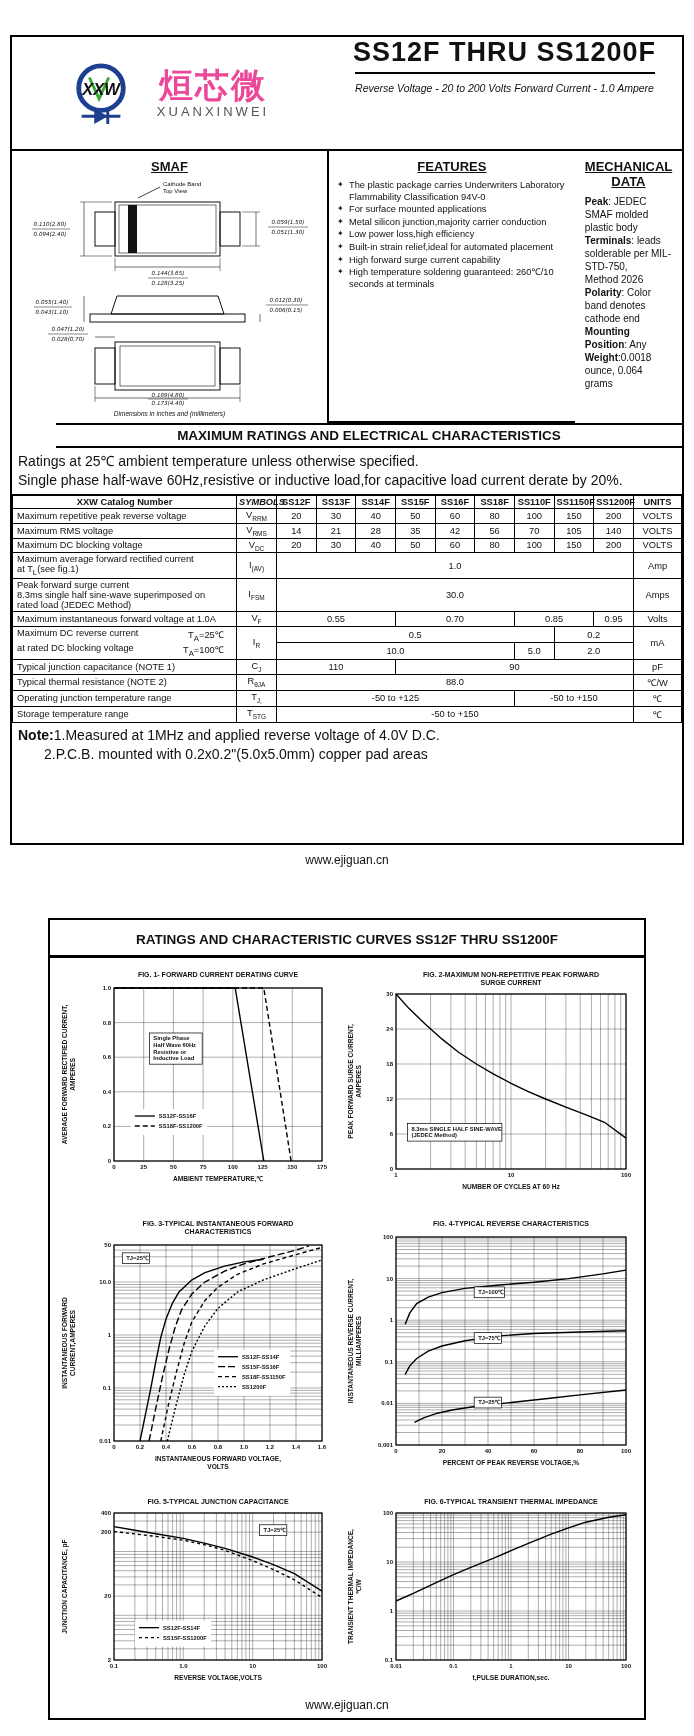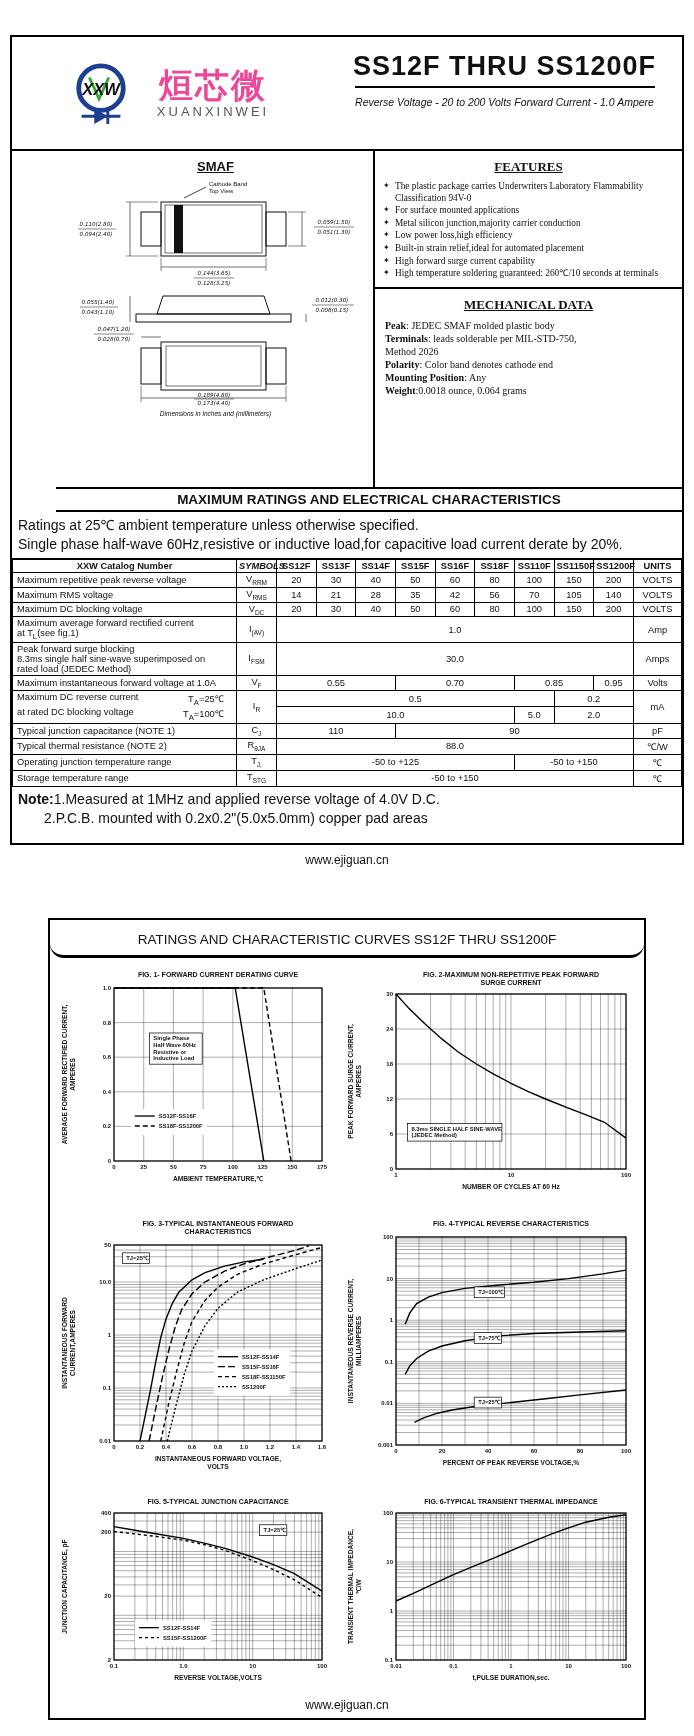--- a/index.html
+++ b/index.html
@@ -4,29 +4,29 @@
 <style>
   html,body{margin:0;padding:0;background:#fff;}
   body{width:694px;font-family:"Liberation Sans",sans-serif;color:#111;}
   .page{border:2px solid #000;background:#fff;box-sizing:border-box;}
   .p1{margin:35px 10px 0 10px;height:810px;}
   
   .hdr{display:flex;height:112px;border-bottom:2px solid #000;}
   .logo{width:315px;display:flex;align-items:center;justify-content:center;gap:25px;text-align:center;}
   .logo-cn{font-size:34px;font-weight:bold;letter-spacing:2px;color:#ec4899;line-height:1;}
   .logo-en{font-size:13px;letter-spacing:3px;color:#555;margin-top:2px;}
-  .hdr-r{flex:1;text-align:center;padding-top:14px;}
+  .hdr-r{flex:1;text-align:center;}
   .title{font-size:27px;font-weight:bold;letter-spacing:1px;}
   .title-rule{height:2px;background:#000;width:300px;margin:4px auto 8px auto;}
   .subtitle{font-size:12.5px;font-weight:bold;}
   .tagline{font-size:10.5px;font-style:italic;margin-top:4px;}
   
-  .cols{display:flex;height:336px;border-bottom:0;margin-left:46px;}
+  .cols{display:flex;height:272px;border-bottom:0;}
   .col-l{width:315px;border-right:2px solid #000;position:relative;text-align:center;}
-  .col-r{flex:1;display:flex;flex-direction:column;font-family:Liberation Serif, serif;}
+  .col-r{flex:1;display:flex;}
   .pkg-name{font-size:13px;font-weight:bold;text-decoration:underline;margin-top:8px;}
   .pkg-note{font-size:6.5px;font-style:italic;margin-top:0px;}
   .feat{border-bottom:2px solid #000;padding:4px 8px 6px 8px;}
   .mech{padding:4px 10px;flex:1;}
   .sec-h{text-align:center;font-size:13px;font-weight:bold;text-decoration:underline;margin:4px 0 6px 0;}
   ul.fl{list-style:none;margin:0;padding:0;}
   ul.fl li{font-size:9.3px;line-height:1.25;display:flex;margin-bottom:1px;}
   ul.fl .blt{width:12px;flex:none;font-size:8px;}
   .mech-ln{font-size:10px;line-height:1.3;}
   .mech-ln b{font-weight:bold;}
@@ -44,22 +44,22 @@
   th.h-sym{font-style:italic;font-size:7.5px;font-weight:bold;}
   th.h-pn{font-size:8.6px;font-weight:bold;padding:1px 0;}
   .sym-t{font-size:9.5px;}
   .sym-t sub{font-size:6.5px;}
   .cond{display:flex;justify-content:space-between;padding-right:10px;}
   .tnotes{font-size:14px;padding:3px 6px;line-height:1.4;}
   
   .mid-footer{height:73px;text-align:center;font-size:12px;padding-top:8px;box-sizing:border-box;}
   
   .p2{margin:0 48px;height:802px;position:relative;}
-  .p2-title{border-bottom:3px solid #000;text-align:center;font-weight:normal;font-size:13.5px;
-    padding:12px 0 8px 0;border-radius:14px;}
+  .p2-title{border-bottom:3px solid #000;text-align:center;font-weight:bold;font-size:13.5px;
+    padding:12px 0 8px 0;}
   .figs{display:grid;grid-template-columns:1fr 1fr;justify-items:center;padding-top:10px;row-gap:6px;}
   .figcell{display:flex;align-items:flex-start;justify-content:center;}
   .p2-footer{position:absolute;bottom:6px;left:0;right:0;text-align:center;font-size:12px;}
   
   svg text{fill:#111;}
   .tk{font:bold 6px "Liberation Sans",sans-serif;}
   .ct{font:bold 7px "Liberation Sans",sans-serif;}
   .cl{font:bold 6.6px "Liberation Sans",sans-serif;}
   .ca{font:bold 5.8px "Liberation Sans",sans-serif;}
   .d{font:italic 5.6px "DejaVu Sans",sans-serif;fill:#111;}
@@ -296,21 +296,21 @@
       <td class="lab">
         <div>Maximum average forward rectified current</div>
         <div><span>at T</span><sub>L</sub><span>(see fig.1)</span></div>
       </td>
       <td class="sym-t"><span>I</span><sub>(AV)</sub></td>
       <td colspan="9">1.0</td>
       <td>Amp</td>
     </tr>
     <tr>
       <td class="lab">
-        <div>Peak forward surge blocking</div>
+        <div>Peak forward surge current</div>
         <div>8.3ms single half sine-wave superimposed on</div>
         <div>rated load (JEDEC Method)</div>
       </td>
       <td class="sym-t"><span>I</span><sub>FSM</sub></td>
       <td colspan="9">30.0</td>
       <td>Amps</td>
     </tr>
     <tr>
       <td class="lab">Maximum instantaneous forward voltage at 1.0A</td>
       <td class="sym-t"><span>V</span><sub>F</sub></td>

